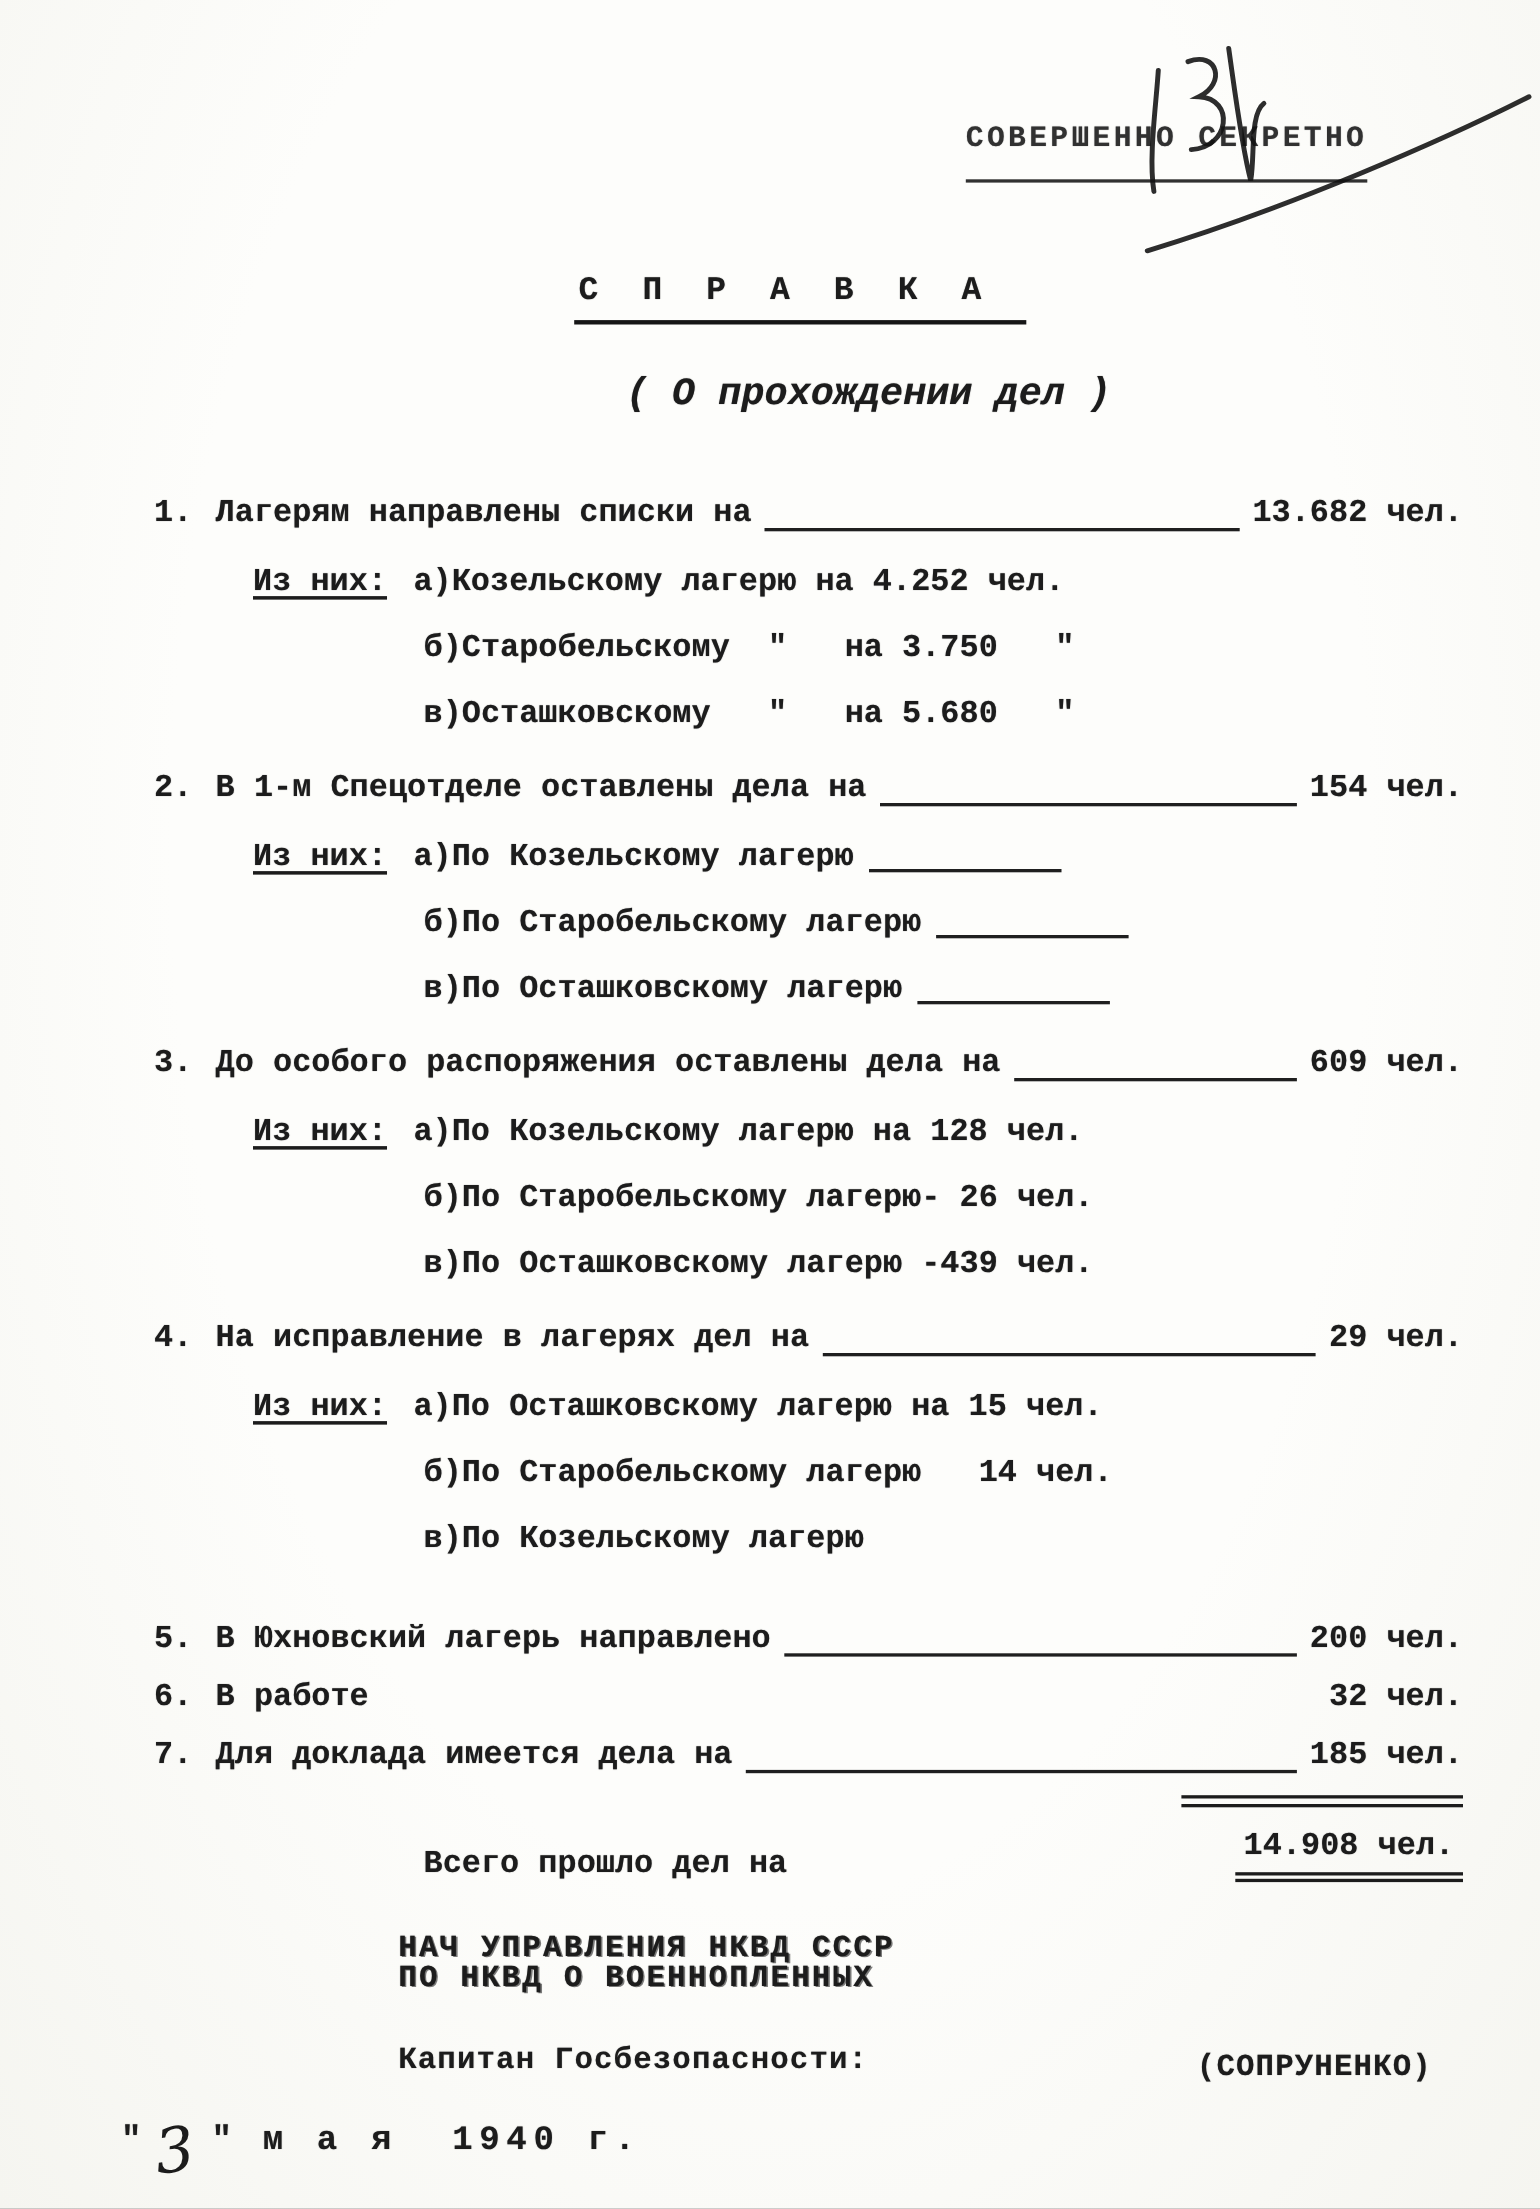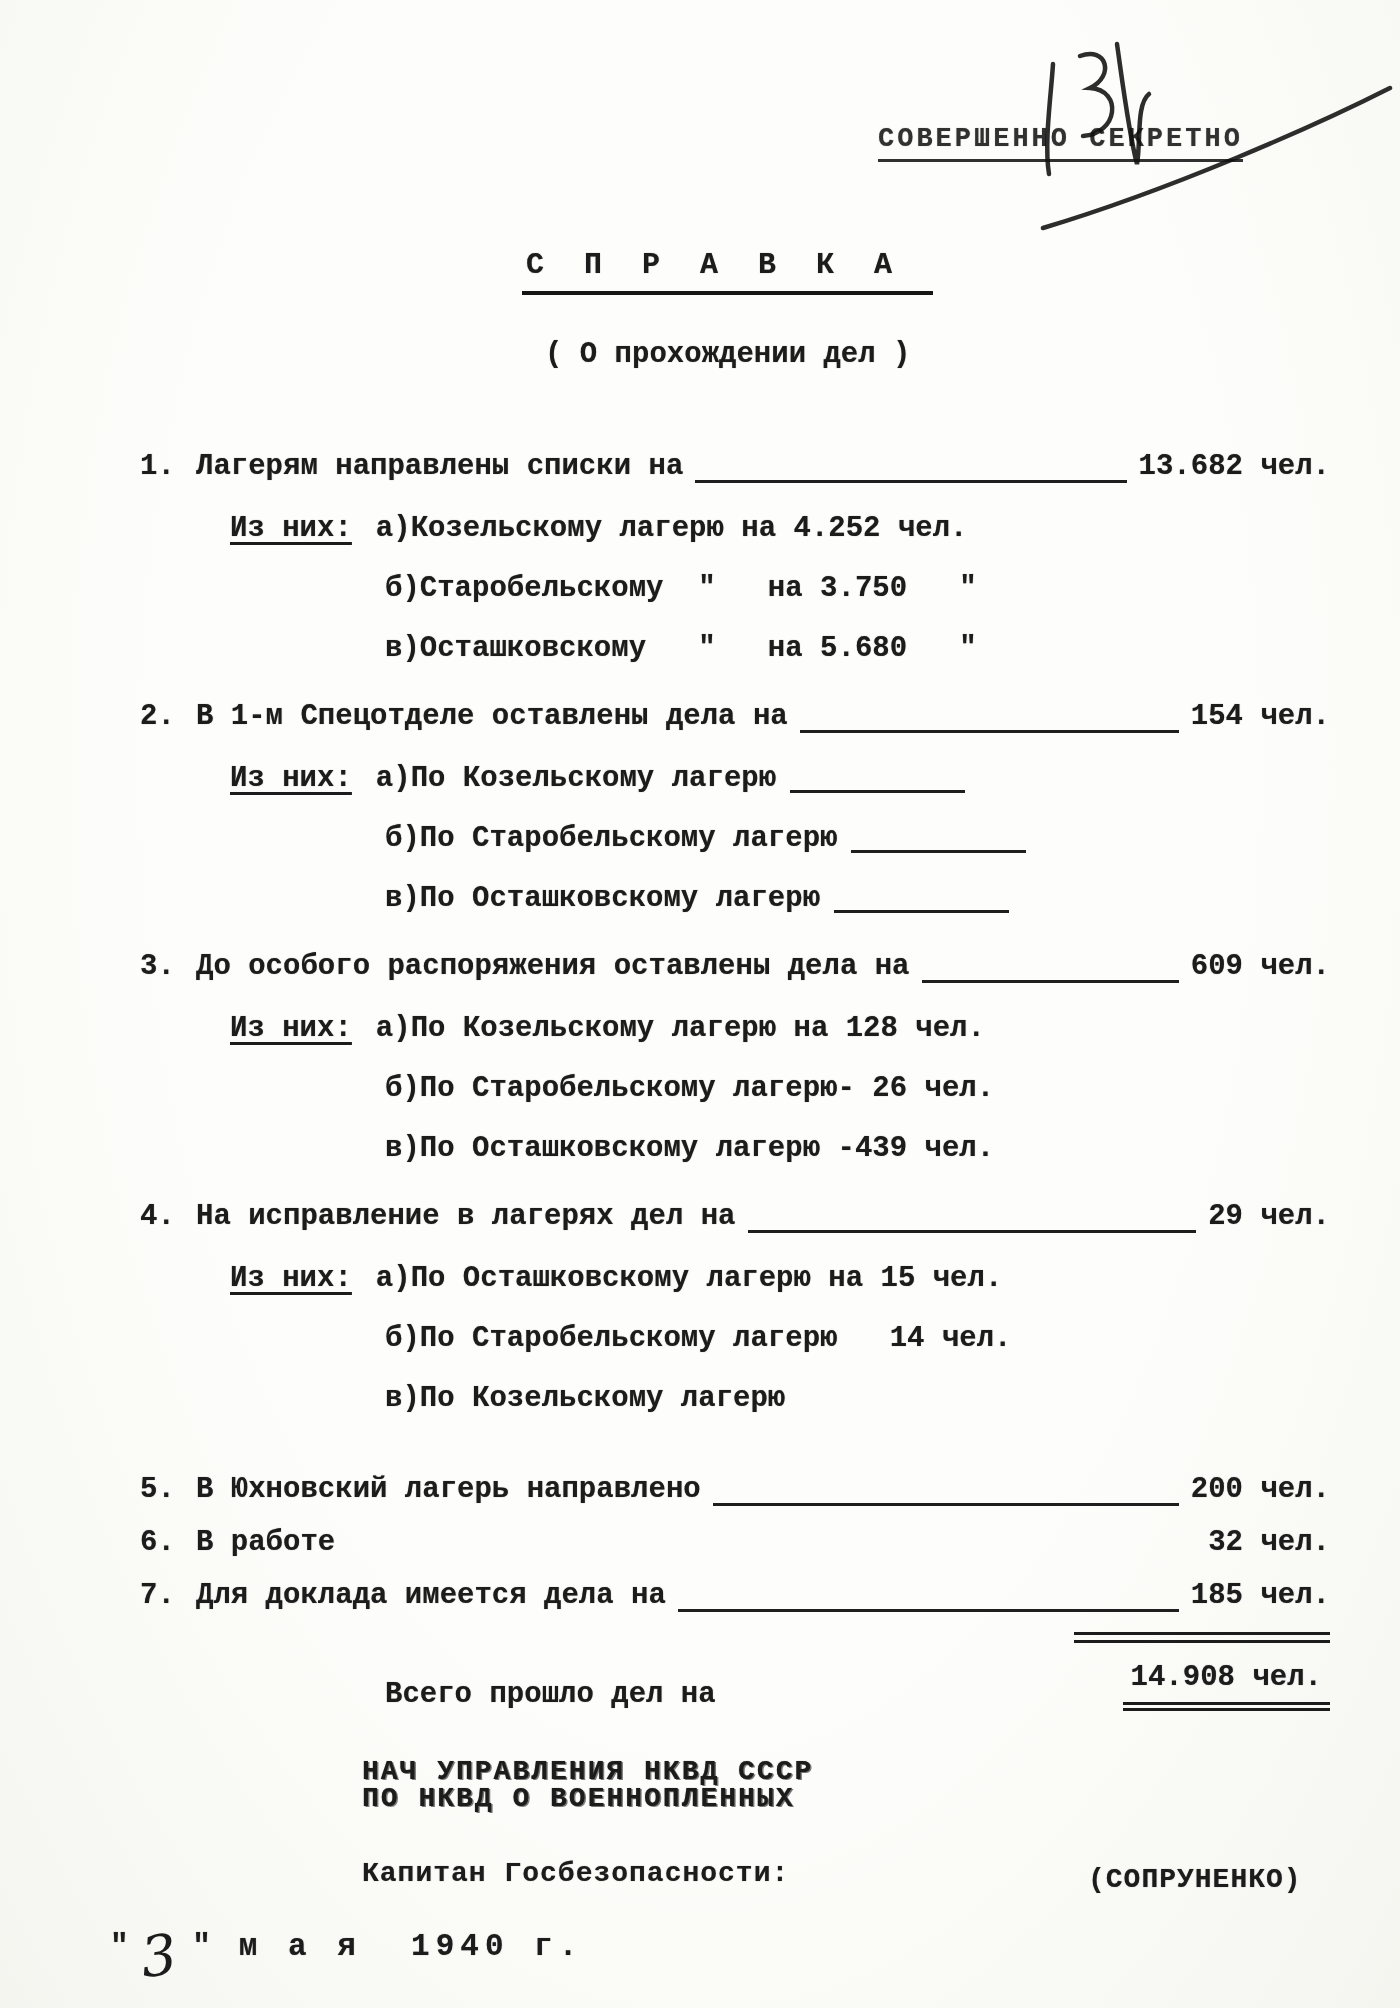--- a/index.html
+++ b/index.html
@@ -13,34 +13,33 @@
     font-weight:700;
     color:#1c1c1c;
     text-shadow:0 0 1px rgba(30,30,30,.55);
     overflow:hidden;
   }
 
   
   .stamp {
     position:absolute; top:112px; left:878px;
     font-size:27px; letter-spacing:3px; white-space:nowrap;
-    border-bottom:3px solid #1c1c1c; padding-bottom:5px;
+    border-bottom:3px solid #1c1c1c; padding-bottom:21px;
     opacity:.9;
-    margin-top:12px;
   }
   .scribble { position:absolute; top:22px; left:985px; }
   .scribble path { stroke:#101010; stroke-width:4.5; fill:none; stroke-linecap:round; opacity:.88; }
 
   
   .title {
     position:absolute; top:248px; left:522px;
     font-size:30px; letter-spacing:11px; white-space:pre;
     border-bottom:4px solid #161616; padding:0 30px 9px 4px;
   }
-  .subtitle { position:absolute; top:338px; left:545px; font-size:29px; white-space:pre; }
+  .subtitle { position:absolute; top:338px; left:569px; font-size:35px; white-space:pre;font-style:italic; }
 
   
   .items { position:absolute; top:450px; left:140px; width:1190px; font-size:29px; line-height:33px; }
   .item { margin-bottom:35px; }
   .item.simple { margin-bottom:20px; }
   .item.gap-lg { margin-bottom:58px; }
   .main-line { display:flex; align-items:flex-end; }
   .item .main-line { margin-bottom:29px; }
   .item.simple .main-line { margin-bottom:0; }
   .num { flex:none; width:56px; white-space:pre; }

